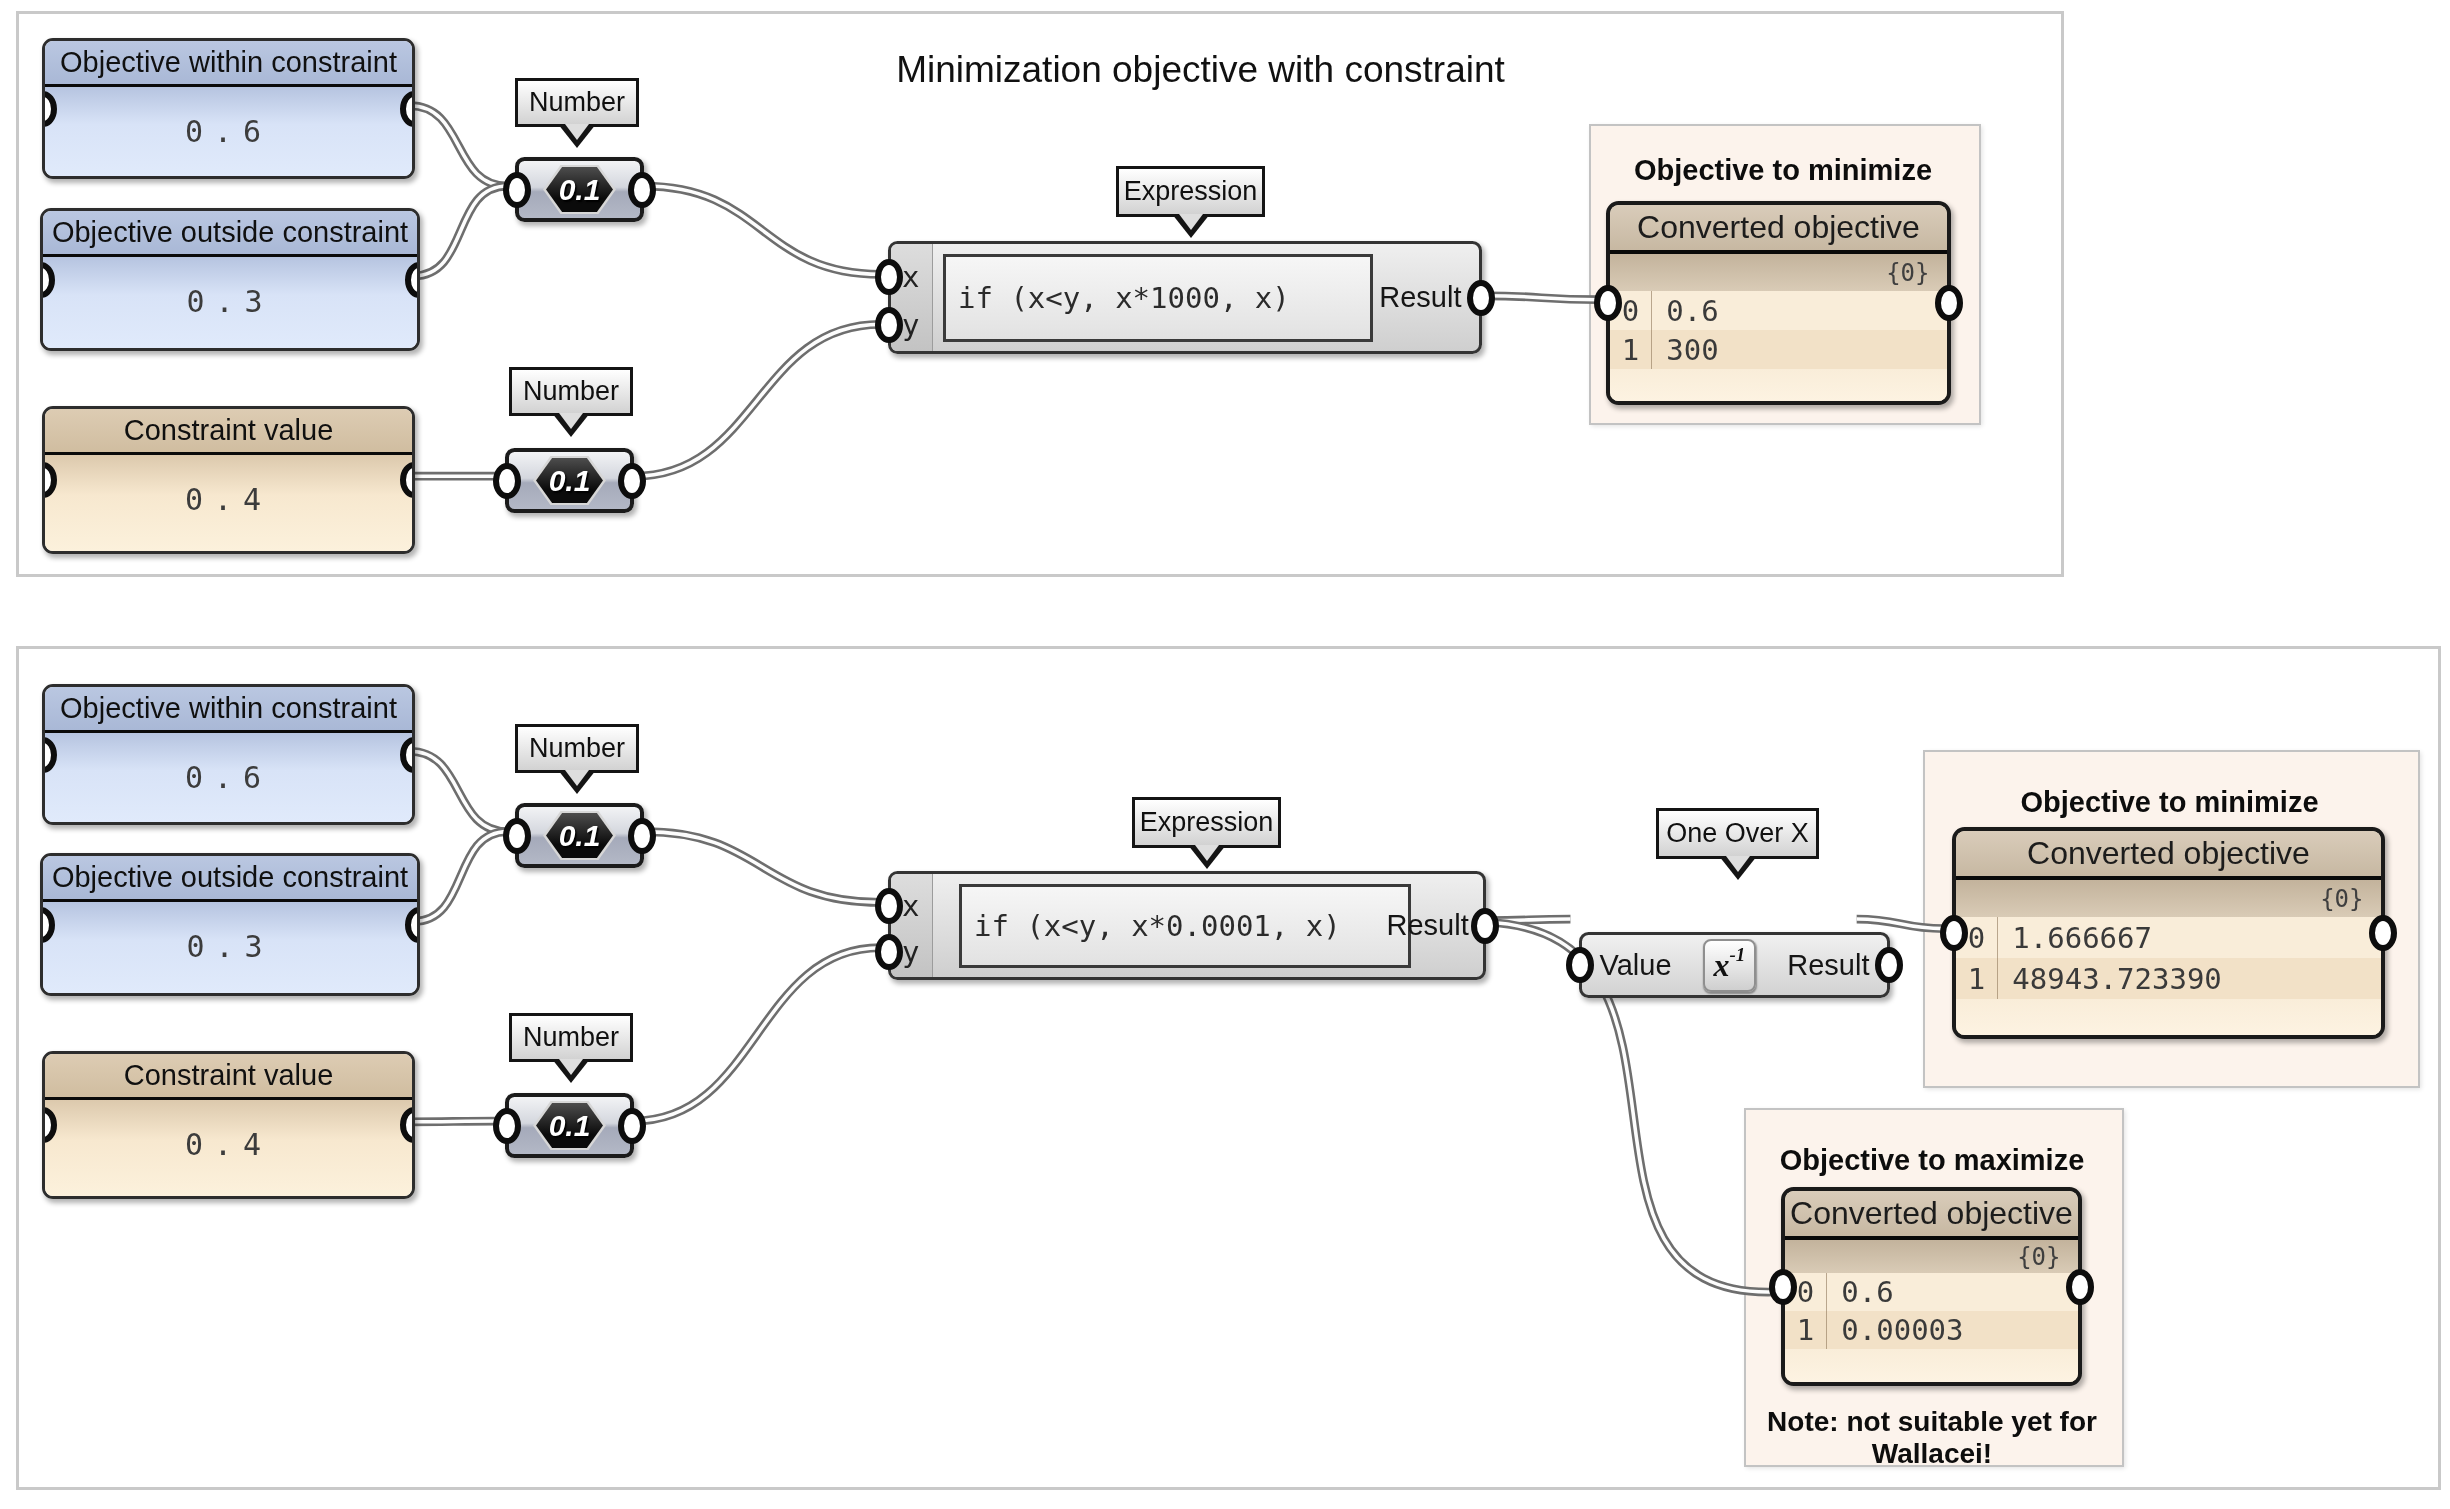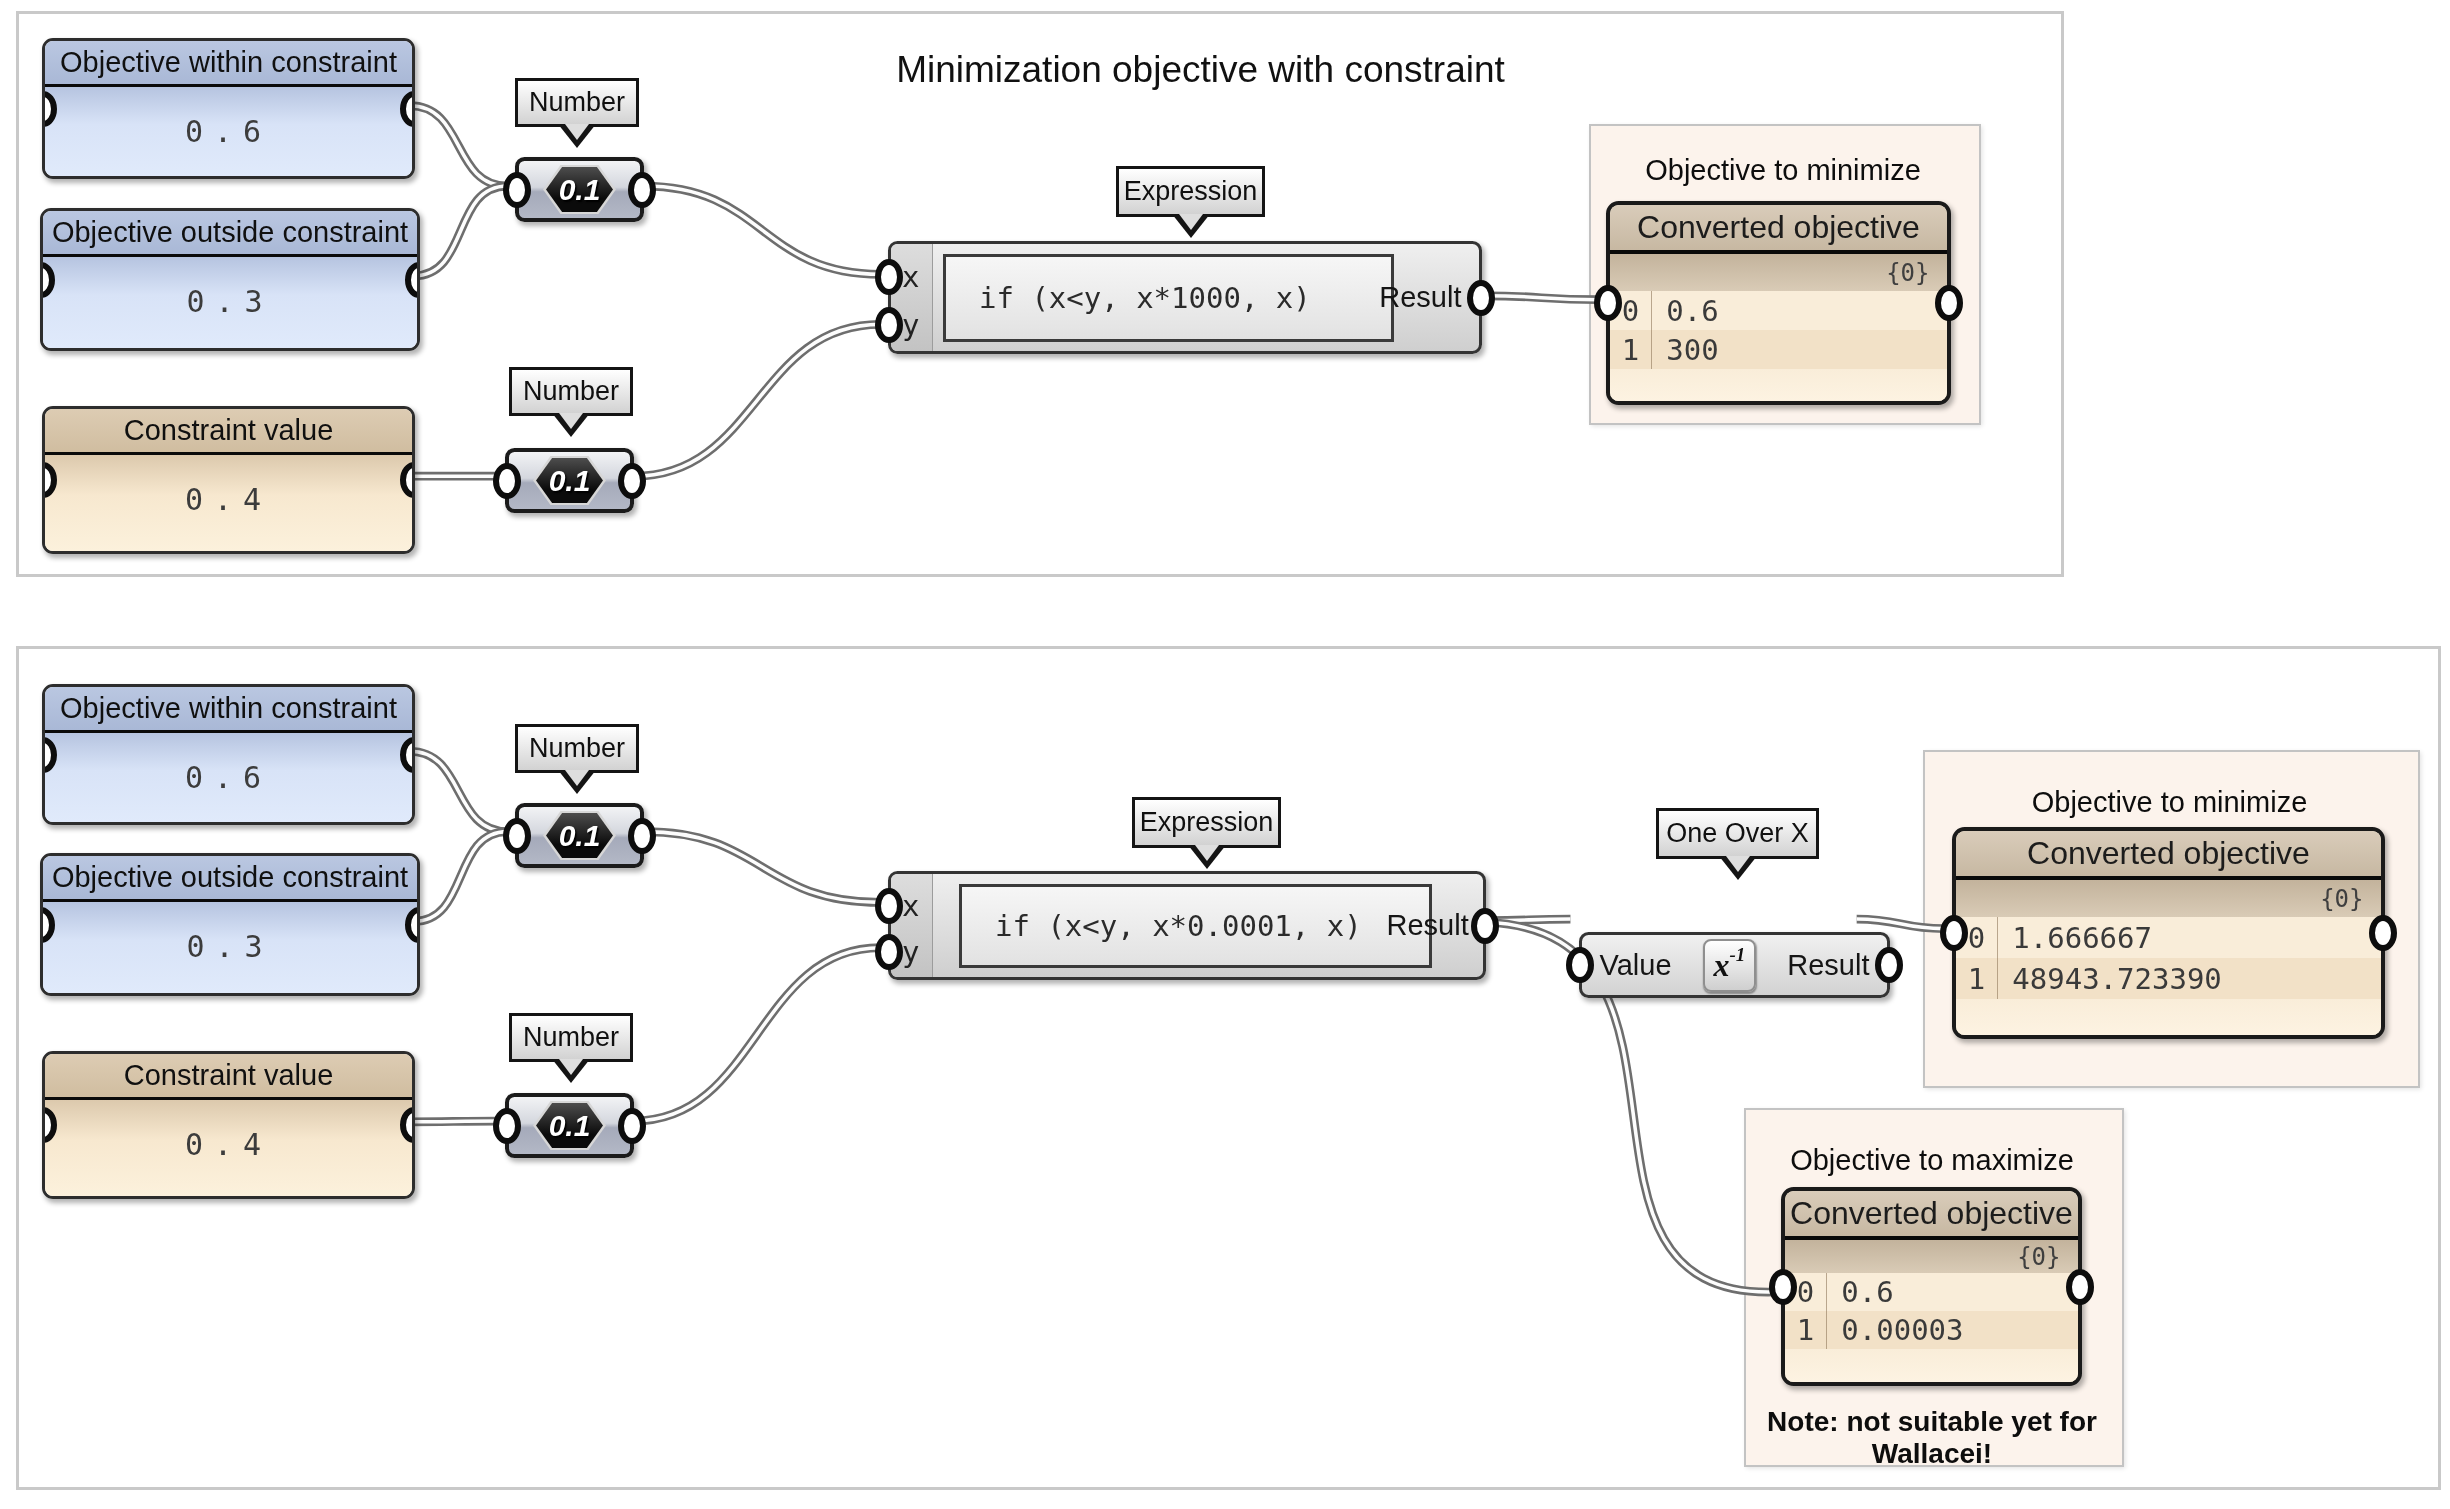--- a/index.html
+++ b/index.html
@@ -55,40 +55,40 @@
   .expr{position:absolute;border:3.2px solid #343434;border-radius:9.5px;
        background:linear-gradient(#efefef,#cfcfcf);box-shadow:2.4px 3.2px 5.6px rgba(0,0,0,.3);z-index:3;}
   .expr-col{position:absolute;left:0;top:0;bottom:0;width:41px;
        background:linear-gradient(#dddddd,#c3c3c3);border-right:1.6px solid #9c9c9c;
        border-radius:6.4px 0 0 6.4px;}
   .expr-in{position:absolute;left:11px;transform:translateY(-50%);
        font-family:"DejaVu Sans Mono",monospace;font-size:29px;color:#222;}
   .expr-box{position:absolute;top:9.5px;bottom:9.5px;border:3.2px solid #3a3a3a;
        background:linear-gradient(#f6f6f6,#e2e2e2);display:flex;align-items:center;
        font-family:"DejaVu Sans Mono",monospace;font-size:29px;color:#2b2b2b;
-       padding-left:33px;white-space:nowrap;}
+       padding-left:12px;white-space:nowrap;}
   .expr-result{position:absolute;top:0;bottom:0;display:flex;align-items:center;
        font-size:29px;color:#151515;}
 
   
   .oox{position:absolute;border:3.2px solid #343434;border-radius:9.5px;
        background:linear-gradient(#f0f0f0,#d2d2d2);display:flex;align-items:center;
        justify-content:space-between;padding:0 17.5px;box-shadow:2.4px 3.2px 5.6px rgba(0,0,0,.3);z-index:3;}
   .oox .lbl{font-size:29px;color:#151515;}
   .oox-icon{width:49px;height:49px;border:2.4px solid #8f8f8f;border-radius:8px;
        background:linear-gradient(#ffffff,#cfcfcf);display:flex;align-items:center;
        justify-content:center;font-family:"Liberation Serif",serif;font-weight:bold;
        font-style:italic;color:#111;box-shadow:0.8px 1.6px 1.6px rgba(0,0,0,.35);}
   .oox-icon .base{font-size:32px;}
   .oox-icon .sup{font-size:19px;margin-top:-20.7px;}
 
   
   .group{position:absolute;background:#fcf3ec;border:2.4px solid #c3c3c3;
        box-shadow:1.6px 2.4px 4.8px rgba(0,0,0,.12);z-index:1;}
-  .group-title{position:absolute;text-align:center;font-size:29px;font-weight:normal;color:#0d0d0d;z-index:3;}
+  .group-title{position:absolute;text-align:center;font-size:29px;font-weight:bold;color:#0d0d0d;z-index:3;}
   .group-note{position:absolute;text-align:center;font-size:28px;font-weight:bold;color:#0d0d0d;z-index:3;}
 
   
   .dpanel{position:absolute;border:4px solid #1a1a1a;border-radius:12.7px;overflow:visible;
        box-shadow:2.4px 3.2px 5.6px rgba(0,0,0,.3);z-index:3;background:#f8ebd6;}
   .dp-clip{position:absolute;inset:0;border-radius:8.7px;overflow:hidden;}
   .dp-header{height:45px;background:linear-gradient(#d9ccba,#c7b8a2);display:flex;
        align-items:center;justify-content:center;font-size:32px;color:#1c1c1c;
        border-bottom:4px solid #0a0a0a;}
   .dp-sub{height:37px;background:linear-gradient(#c3b39c,#d9cbb6);position:relative;}

